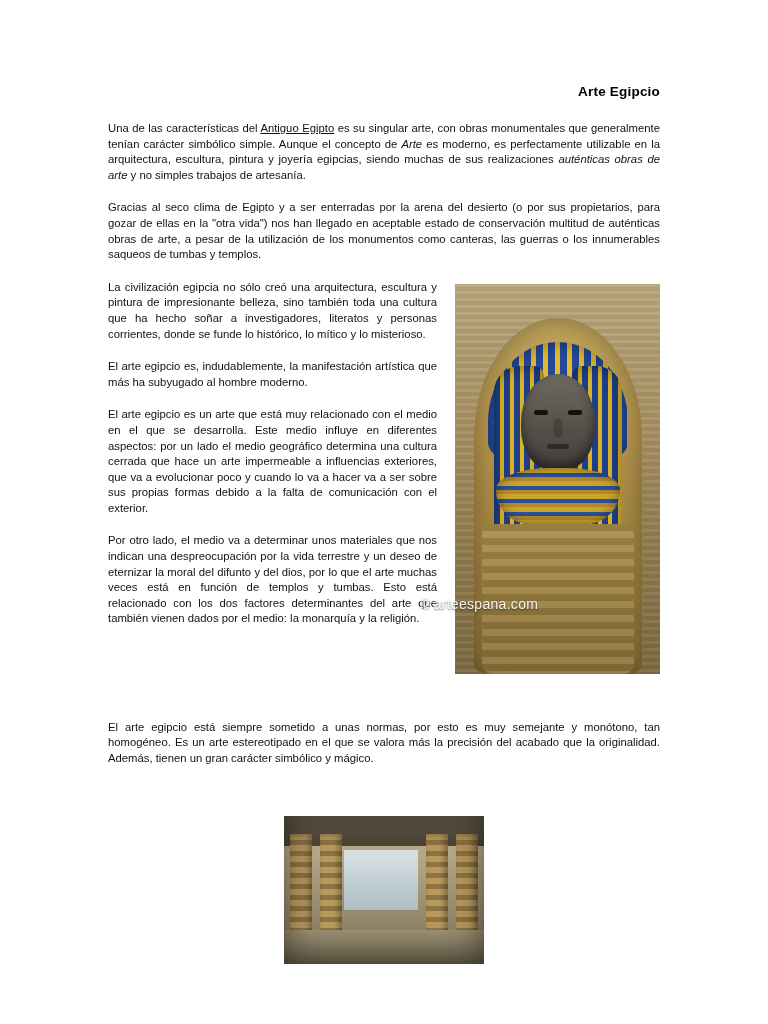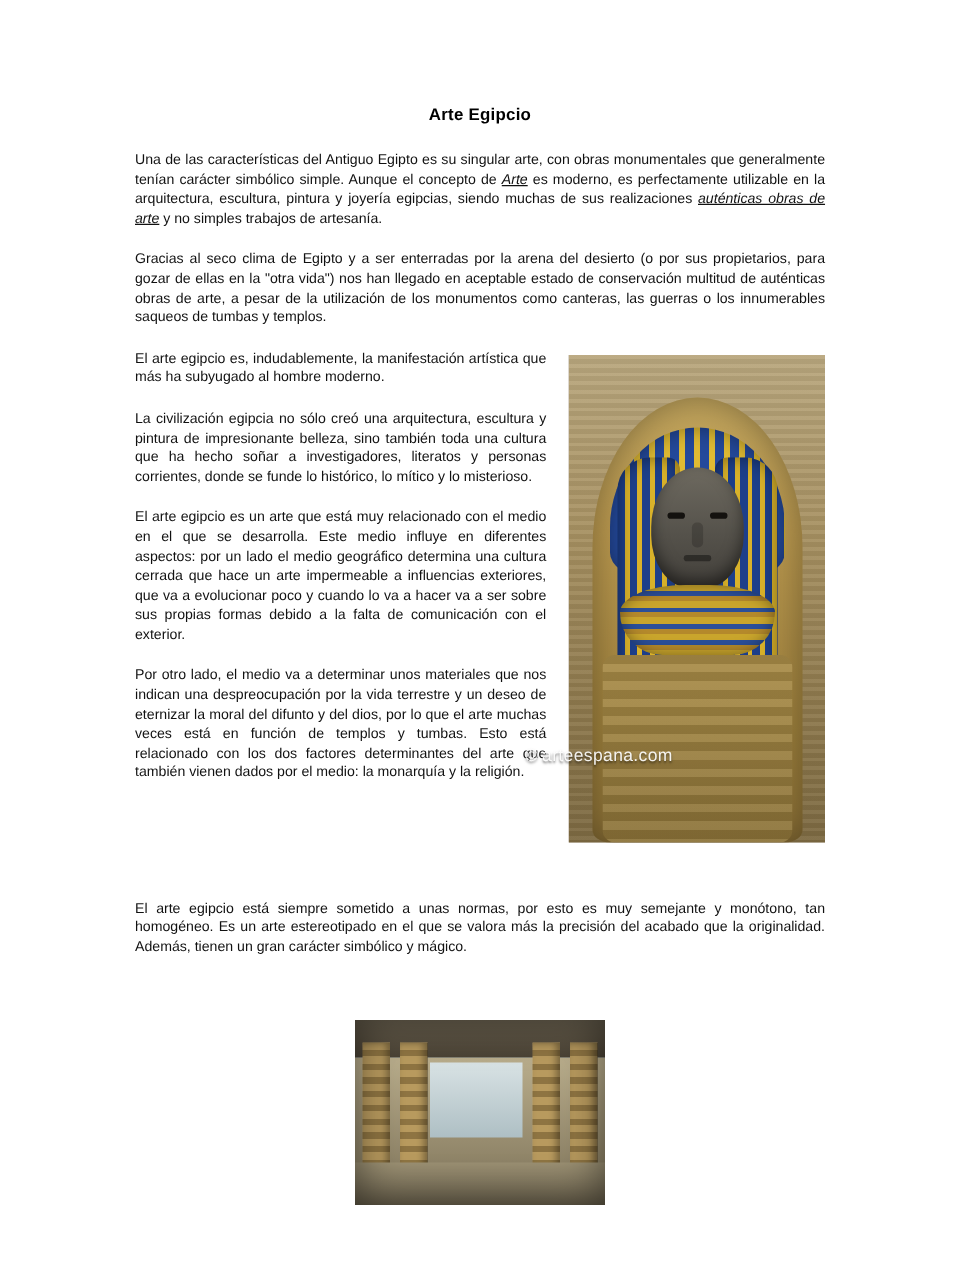--- a/index.html
+++ b/index.html
@@ -22,37 +22,38 @@
     height: 1024px;
     background: #ffffff;
   }
   .content {
     position: absolute;
     left: 108px;
     top: 84px;
     width: 552px;
   }
   .doc-title {
-    text-align: center;
+    text-align: right;
     font-size: 13.5px;
     font-weight: bold;
     margin: 0 0 22px 0;
     letter-spacing: 0.2px;
   }
   p.para {
     font-size: 11.3px;
     line-height: 15.6px;
     text-align: justify;
     margin: 0 0 17px 0;
     color: #111;
   }
   p.para.last { margin-bottom: 0; margin-top: 40px; }
   .link {
-  }
-  em { font-style: italic; text-decoration: underline; }
+    text-decoration: underline;
+  }
+  em { font-style: italic; }
 
   .figure-statue {
     float: right;
     width: 205px;
     height: 390px;
     margin: 4px 0 6px 18px;
     position: relative;
     overflow: hidden;
     background: #8a7a5c;
   }
@@ -252,23 +253,23 @@
           <div class="st-eye-l"></div>
           <div class="st-eye-r"></div>
           <div class="st-nose"></div>
           <div class="st-mouth"></div>
         </div>
         <div class="st-collar"></div>
         <div class="st-lower"></div>
       </div>
     </div>
 
+    <p class="para">La civilización egipcia no sólo creó una arquitectura, escultura y pintura de impresionante belleza, sino también toda una cultura que ha hecho soñar a investigadores, literatos y personas corrientes, donde se funde lo histórico, lo mítico y lo misterioso.</p>
+
     <p class="para">El arte egipcio es, indudablemente, la manifestación artística que más ha subyugado al hombre moderno.</p>
-
-    <p class="para">La civilización egipcia no sólo creó una arquitectura, escultura y pintura de impresionante belleza, sino también toda una cultura que ha hecho soñar a investigadores, literatos y personas corrientes, donde se funde lo histórico, lo mítico y lo misterioso.</p>
 
     <p class="para">El arte egipcio es un arte que está muy relacionado con el medio en el que se desarrolla. Este medio influye en diferentes aspectos: por un lado el medio geográfico determina una cultura cerrada que hace un arte impermeable a influencias exteriores, que va a evolucionar poco y cuando lo va a hacer va a ser sobre sus propias formas debido a la falta de comunicación con el exterior.</p>
 
     <p class="para">Por otro lado, el medio va a determinar unos materiales que nos indican una despreocupación por la vida terrestre y un deseo de eternizar la moral del difunto y del dios, por lo que el arte muchas veces está en función de templos y tumbas. Esto está relacionado con los dos factores determinantes del arte que también vienen dados por el medio: la monarquía y la religión.</p>
 
     <div style="clear:both"></div>
 
 
     <p class="para last">El arte egipcio está siempre sometido a unas normas, por esto es muy semejante y monótono, tan homogéneo. Es un arte estereotipado en el que se valora más la precisión del acabado que la originalidad. Además, tienen un gran carácter simbólico y mágico.</p>
   </div>

